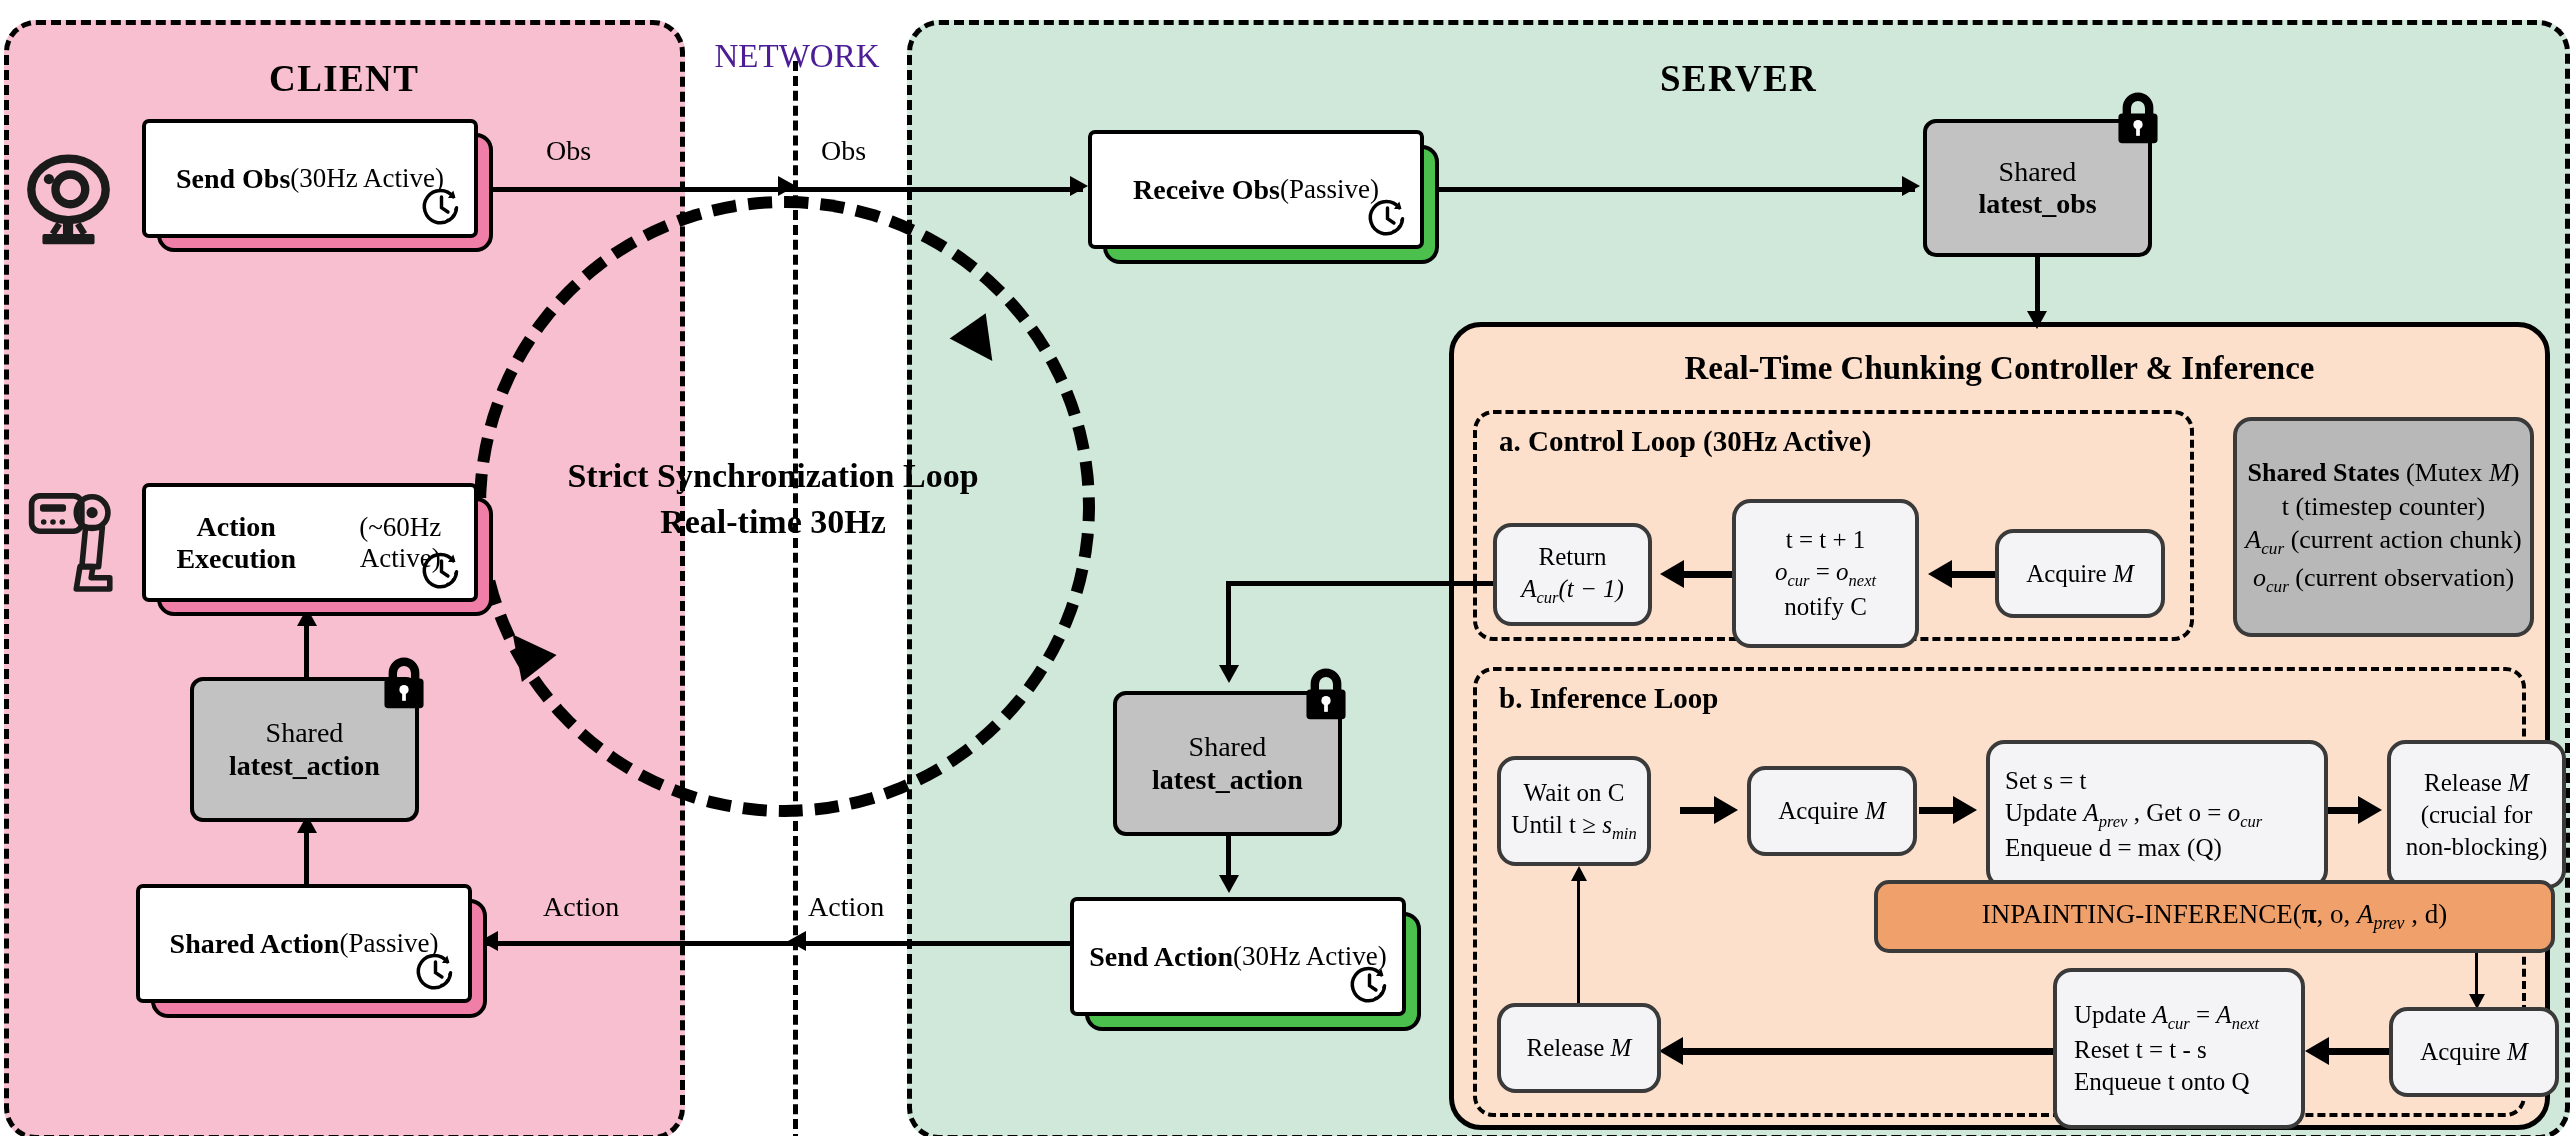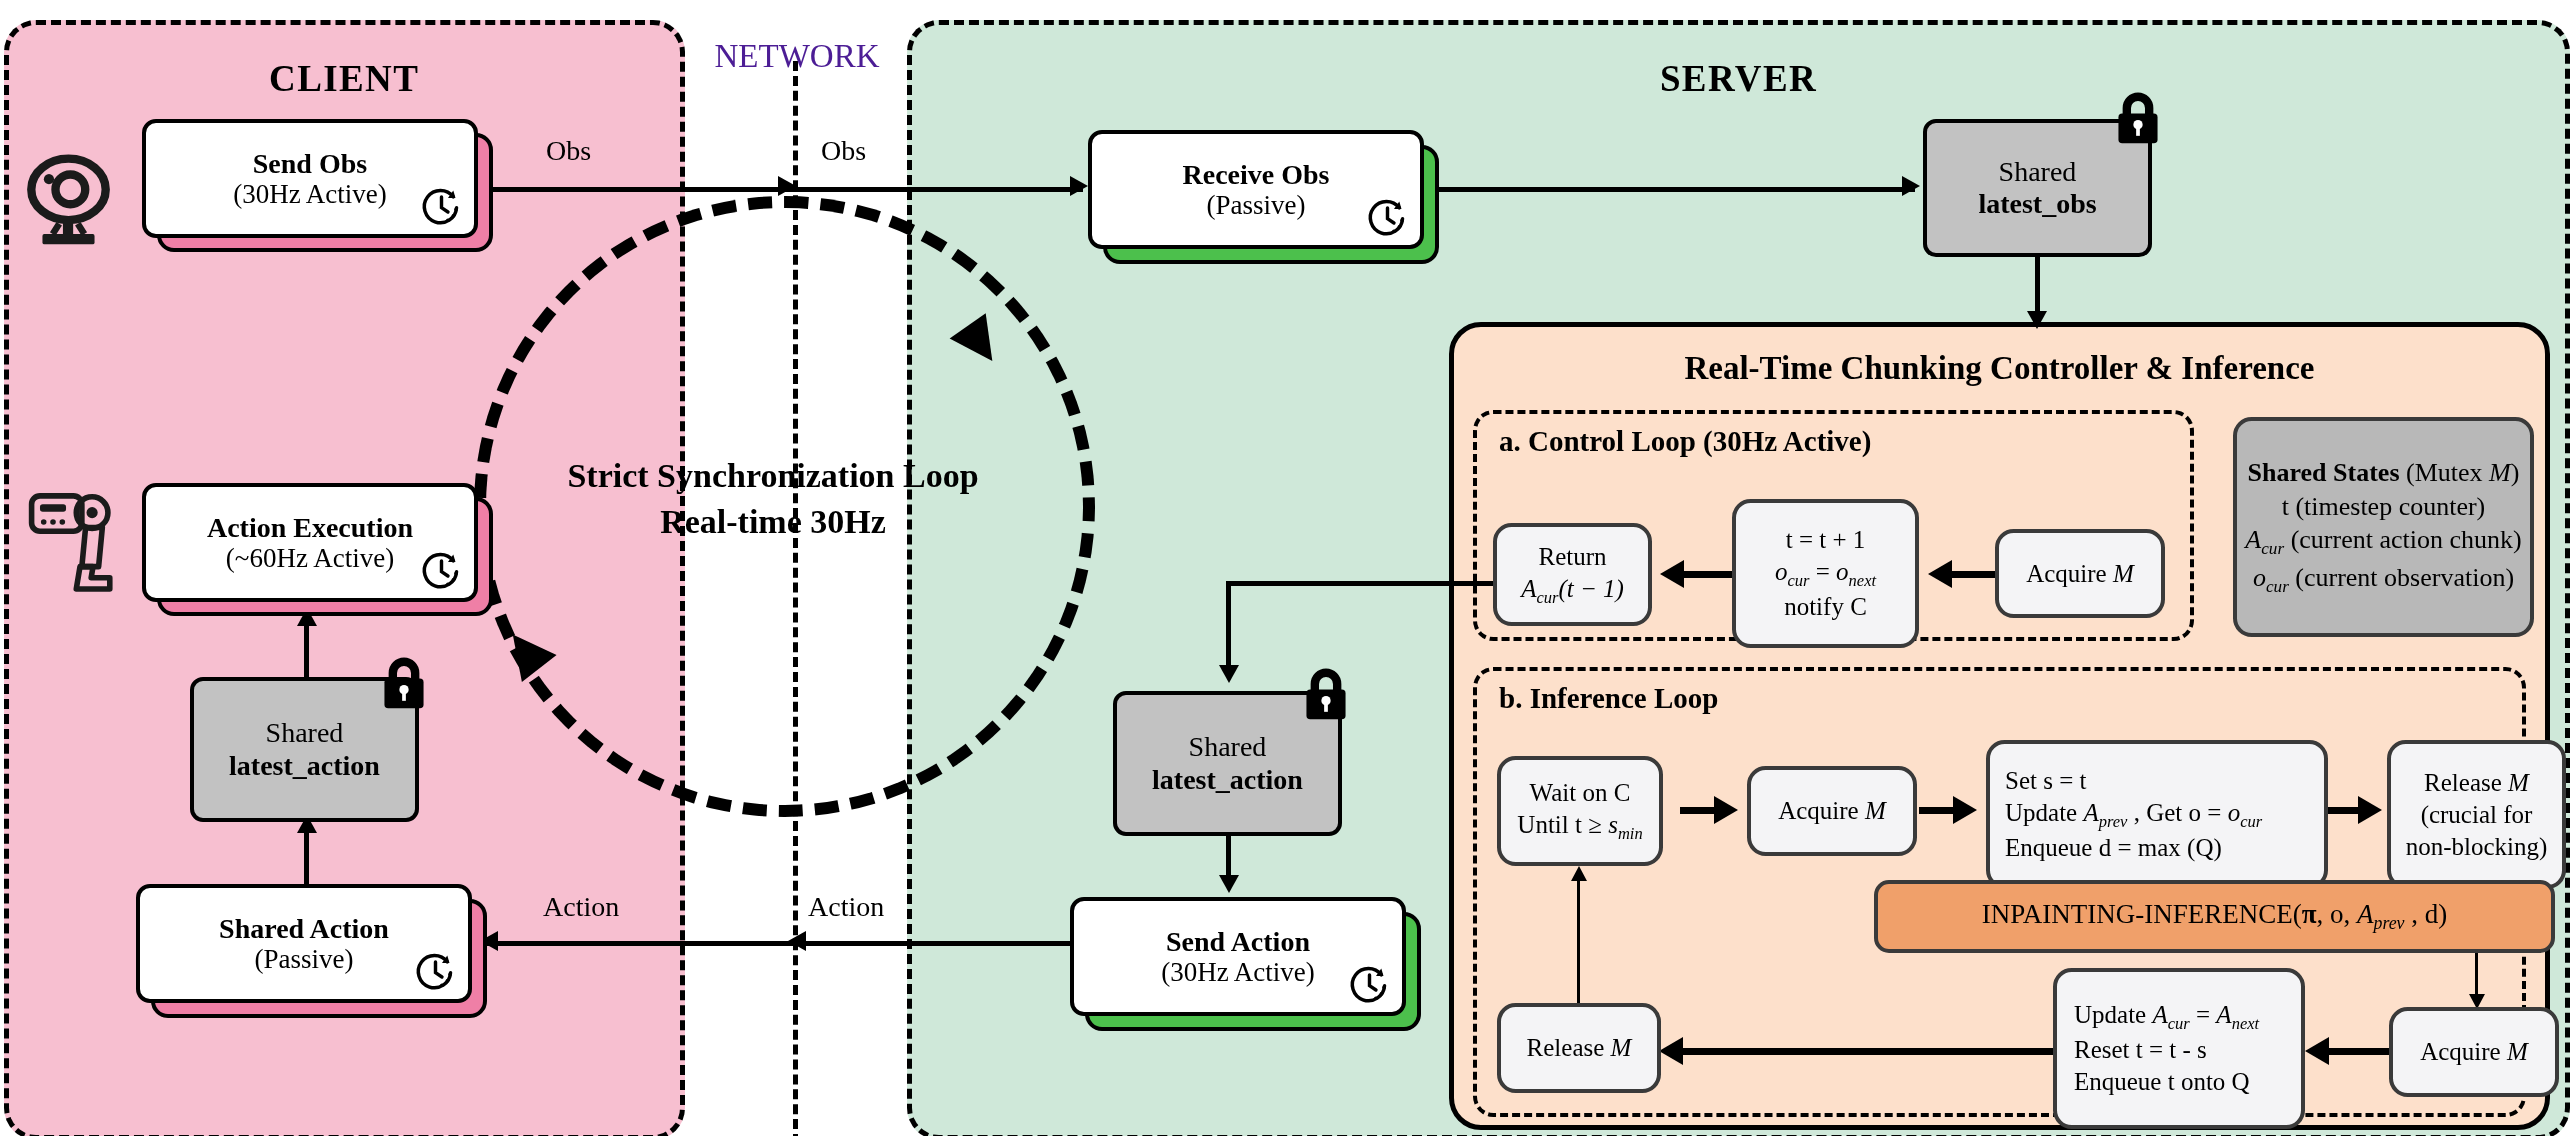--- a/index.html
+++ b/index.html
@@ -18,21 +18,21 @@
   #server-title{left:907px;top:43px;width:1663px;}
   #network-title{position:absolute;left:686px;top:24px;width:222px;text-align:center;
                  font-size:33px;color:#4c1d95;white-space:nowrap;}
 
   
   #net-divider{position:absolute;left:793px;top:47px;width:0;height:1083px;
                border-left:5.6px dashed #000;}
 
   
   .node{position:absolute;box-sizing:border-box;background:#fff;border:4.7px solid #000;
-        border-radius:14px;display:flex;flex-direction:column;align-items:center;
+        border-radius:7px;display:flex;flex-direction:row;align-items:center;
         justify-content:center;text-align:center;z-index:6;}
   .node .t1{font-weight:bold;font-size:28px;line-height:1.12;}
   .node .t2{font-size:27px;line-height:1.12;}
   .shadow{position:absolute;border-radius:17px;border:4.7px solid #000;box-sizing:border-box;z-index:5;}
   .sh-pink{background:#ef7fa6;}
   .sh-green{background:#4cc04c;}
 
   
   .shared{position:absolute;box-sizing:border-box;background:#c2c2c2;border:4.7px solid #000;
           border-radius:13px;display:flex;flex-direction:column;align-items:center;
@@ -301,21 +301,21 @@
   <div id="shared-states-box" style="left:2233px;top:403px;width:301px;height:220px;">
     <div><b>Shared States</b> (Mutex <span class="cal">M</span>)</div>
     <div>t (timestep counter)</div>
     <div><span class="mono-i">A</span><sub>cur</sub> (current action chunk)</div>
     <div><span class="mono-i">o</span><sub>cur</sub> (current observation)</div>
   </div>
 
   <div class="dashdot" id="inference-loop-box"></div>
   <div class="subtitle" style="left:1499px;top:668px;">b.  Inference Loop</div>
 
-  <div class="pbox" style="left:1497px;top:742px;width:166px;height:110px;">
+  <div class="pbox" style="left:1497px;top:742px;width:154px;height:110px;">
     <div>Wait on C</div>
     <div>Until t ≥ <span class="mono-i">s</span><sub>min</sub></div>
   </div>
 
   <div class="ln lnh" style="left:1680px;top:793px;width:37px;height:6.5px;"></div>
   <div class="arrowhead ah-right" style="left:1714px;top:782px;"></div>
 
   <div class="pbox" style="left:1747px;top:752px;width:170px;height:90px;">
     <div>Acquire <span class="cal">M</span></div>
   </div>

